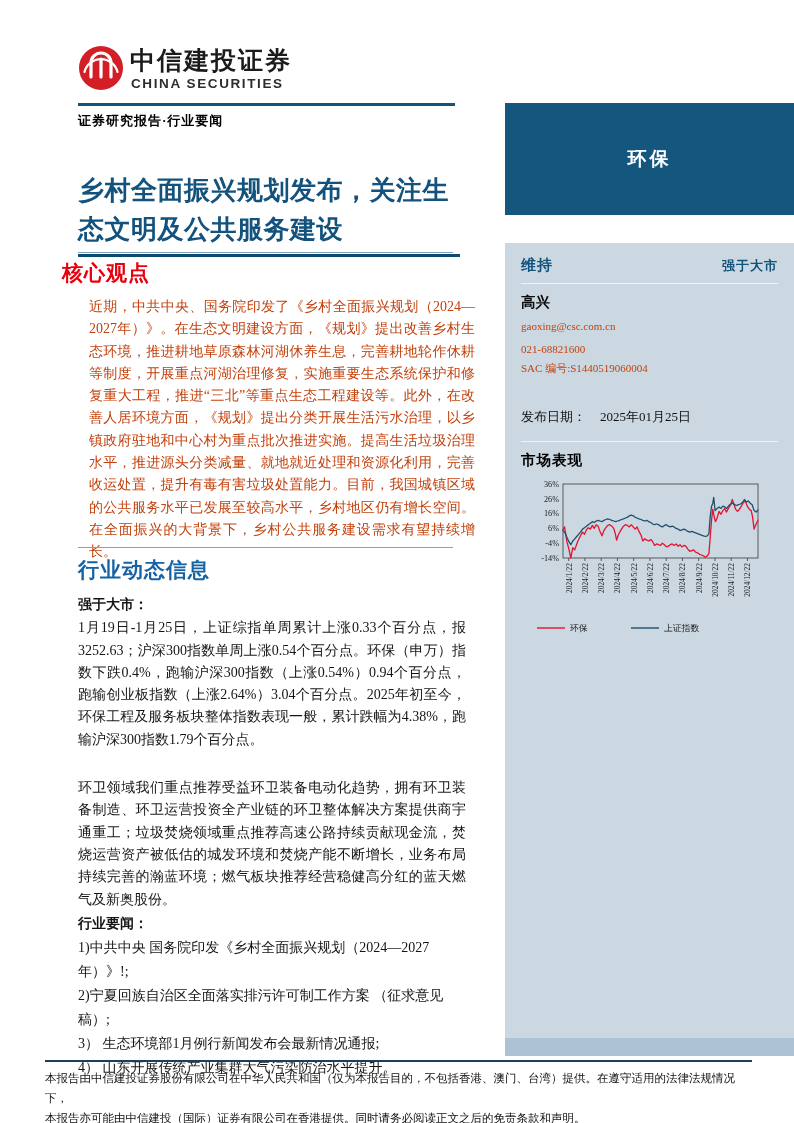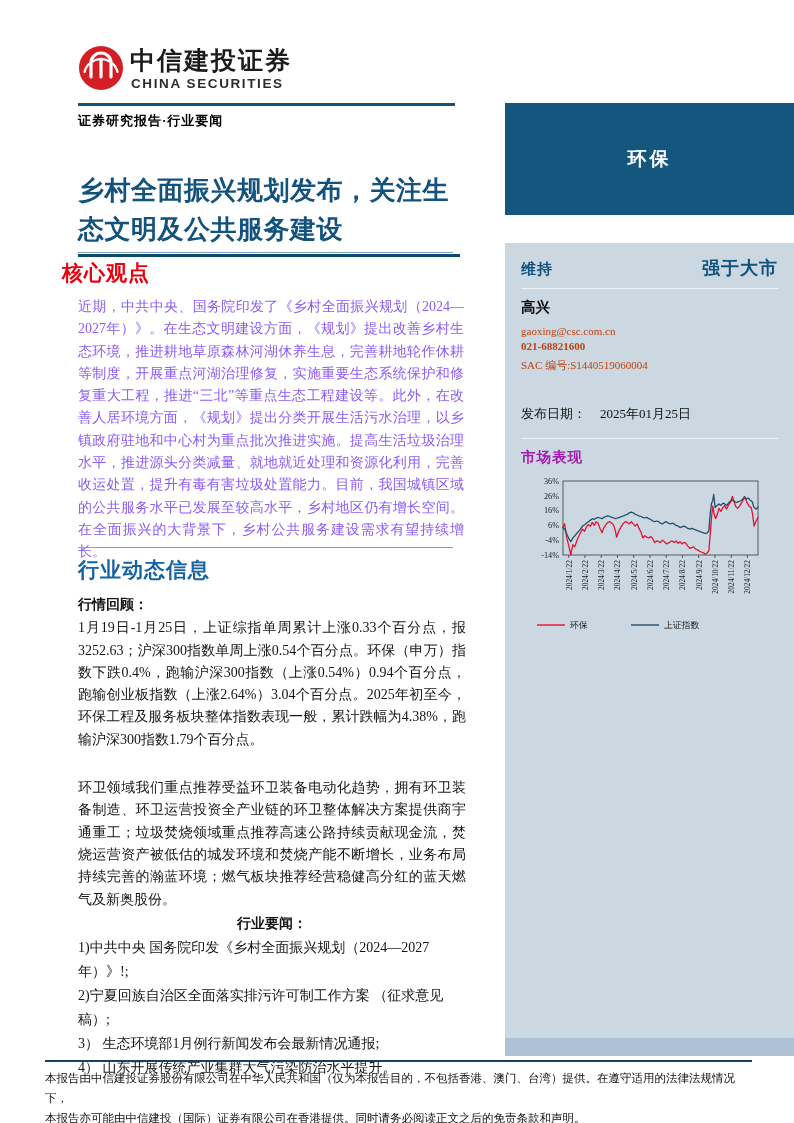--- a/index.html
+++ b/index.html
@@ -13,42 +13,42 @@
   .brand-en { position:absolute; left:131px; top:76px; font-family:"Liberation Sans", sans-serif; font-weight:bold; font-size:13.5px; letter-spacing:1.6px; color:#2d2d2d; }
   .header-rule { position:absolute; left:78px; top:103px; width:377px; height:3px; background:#12527D; }
   .report-type { position:absolute; left:78px; top:112px; font-size:13px; font-weight:600; color:#000; letter-spacing:1px; }
 
   
   .title { position:absolute; left:78px; top:131px; width:382px; font-family:"Liberation Sans", sans-serif; font-weight:bold; font-size:26px; line-height:39px; letter-spacing:0.5px; color:#12527D; border-bottom:3px solid #0c4a6e; padding-bottom:5px;margin-top:40px; }
 
   
   .core-rule { position:absolute; left:78px; top:252px; width:375px; height:1px; background:#7fa2bf; }
   .core-heading { position:absolute; left:62px; top:259px; font-family:"Liberation Sans", sans-serif; font-weight:bold; font-size:21px; color:#E8000E; letter-spacing:1px; }
-  .core-text { position:absolute; left:78px; top:296px; width:386px; font-size:14px; line-height:22.3px; color:#8b5cf6; text-align:justify; }
+  .core-text { position:absolute; left:89px; top:296px; width:386px; font-size:14px; line-height:22.3px; color:#c2410c; text-align:justify; }
   .mid-rule { position:absolute; left:78px; top:547px; width:375px; height:1px; background:#7fa2bf; }
   .industry-heading { position:absolute; left:78px; top:556px; font-family:"Liberation Sans", sans-serif; font-weight:bold; font-size:21px; color:#1563A4; letter-spacing:1px; }
   .dyn-block { position:absolute; left:78px; top:594px; width:388px; font-size:14px; line-height:22.3px; text-align:justify; color:#151515; }
   .dyn-label { font-weight:bold; margin-bottom:1px; text-align:left; }
   .gap26 { height:26px; }
   .news-item { line-height:24px; text-align:left; }
 
   
   .industry-box { position:absolute; left:505px; top:103px; width:289px; height:112px; background:#15567F; display:flex; align-items:center; justify-content:center; }
   .industry-box span { color:#fff; font-family:"Liberation Sans", sans-serif; font-weight:bold; font-size:19px; letter-spacing:3px; }
   .side-panel { position:absolute; left:505px; top:243px; width:289px; height:795px; background:#CBD8E2; padding:13px 16px 0 16px; }
   .side-strip { position:absolute; left:505px; top:1038px; width:289px; height:18px; background:#ADC2D4; }
   .rating-row { display:flex; justify-content:space-between; align-items:baseline; }
   .rating-action { font-family:"Liberation Sans", sans-serif; font-weight:bold; font-size:15px; color:#12527D; letter-spacing:1px; }
-  .rating-value { font-family:"Liberation Sans", sans-serif; font-weight:bold; font-size:18px; color:#12527D; letter-spacing:1px; }
+  .rating-value { font-family:"Liberation Sans", sans-serif; font-weight:bold; font-size:13px; color:#12527D; letter-spacing:1px; }
   .panel-divider { height:1px; background:#eef3f8; margin-top:8px; }
   .analyst-name { margin-top:9px; font-family:"Liberation Sans", sans-serif; font-weight:bold; font-size:14.5px; color:#0c0c0c; }
   .analyst-line { margin-top:8px; font-size:11px; color:#c2410c; }
   .pub-row { margin-top:32px; font-size:13px; color:#111; display:flex; }
   .pub-row .val { margin-left:14px; }
-  .market-heading { margin-top:9px; font-family:"Liberation Sans", sans-serif; font-weight:bold; font-size:14.5px; color:#a21caf; letter-spacing:1px; }
+  .market-heading { margin-top:9px; font-family:"Liberation Sans", sans-serif; font-weight:bold; font-size:14.5px; color:#000000; letter-spacing:1px; }
   .chart-wrap { margin-top:6px; }
 
   
   .footer-rule { position:absolute; left:45px; top:1060px; width:707px; height:2px; background:#1C3F5E; }
   .footer-text { position:absolute; left:45px; top:1068px; width:712px; font-size:11.5px; line-height:20px; color:#111; }
 </style>
 </head>
 <body>
 
 <div class="page">
@@ -68,44 +68,44 @@
 
   <div class="title">乡村全面振兴规划发布，关注生态文明及公共服务建设</div>
 
   <div class="core-rule"></div>
   <div class="core-heading">核心观点</div>
   <div class="core-text">近期，中共中央、国务院印发了《乡村全面振兴规划（2024—2027年）》。在生态文明建设方面，《规划》提出改善乡村生态环境，推进耕地草原森林河湖休养生息，完善耕地轮作休耕等制度，开展重点河湖治理修复，实施重要生态系统保护和修复重大工程，推进“三北”等重点生态工程建设等。此外，在改善人居环境方面，《规划》提出分类开展生活污水治理，以乡镇政府驻地和中心村为重点批次推进实施。提高生活垃圾治理水平，推进源头分类减量、就地就近处理和资源化利用，完善收运处置，提升有毒有害垃圾处置能力。目前，我国城镇区域的公共服务水平已发展至较高水平，乡村地区仍有增长空间。在全面振兴的大背景下，乡村公共服务建设需求有望持续增长。</div>
   <div class="mid-rule"></div>
   <div class="industry-heading">行业动态信息</div>
 
   <div class="dyn-block">
-    <div class="dyn-label">行情回顾：</div>
+    <div class="dyn-label">强于大市：</div>
     <div>1月19日-1月25日，上证综指单周累计上涨0.33个百分点，报3252.63；沪深300指数单周上涨0.54个百分点。环保（申万）指数下跌0.4%，跑输沪深300指数（上涨0.54%）0.94个百分点，跑输创业板指数（上涨2.64%）3.04个百分点。2025年初至今，环保工程及服务板块整体指数表现一般，累计跌幅为4.38%，跑输沪深300指数1.79个百分点。</div>
     <div class="gap26"></div>
     <div>环卫领域我们重点推荐受益环卫装备电动化趋势，拥有环卫装备制造、环卫运营投资全产业链的环卫整体解决方案提供商宇通重工；垃圾焚烧领域重点推荐高速公路持续贡献现金流，焚烧运营资产被低估的城发环境和焚烧产能不断增长，业务布局持续完善的瀚蓝环境；燃气板块推荐经营稳健高分红的蓝天燃气及新奥股份。</div>
-    <div class="dyn-label" style="margin-top:2px;text-align:center;">行业要闻：</div>
+    <div class="dyn-label" style="margin-top:2px;">行业要闻：</div>
     <div class="news-item">1)中共中央 国务院印发《乡村全面振兴规划（2024—2027年）》!;</div>
     <div class="news-item">2)宁夏回族自治区全面落实排污许可制工作方案 （征求意见稿）;</div>
     <div class="news-item">3） 生态环境部1月例行新闻发布会最新情况通报;</div>
     <div class="news-item">4） 山东开展传统产业集群大气污染防治水平提升。</div>
   </div>
 
   <div class="industry-box">
     <span>环保</span>
   </div>
 
   <div class="side-panel">
     <div class="rating-row">
       <span class="rating-action">维持</span>
       <span class="rating-value">强于大市</span>
     </div>
     <div class="panel-divider"></div>
     <div class="analyst-name">高兴</div>
     <div class="analyst-line">gaoxing@csc.com.cn</div>
-    <div class="analyst-line" style="margin-top:3px;font-weight:bold;">021-68821600</div>
+    <div class="analyst-line" style="margin-top:11px;">021-68821600</div>
     <div class="analyst-line" style="margin-top:6px;">SAC 编号:S1440519060004</div>
     <div class="pub-row">
       <span>发布日期：</span>
       <span class="val">2025年01月25日</span>
     </div>
     <div class="panel-divider" style="margin-top:15px;"></div>
     <div class="market-heading">市场表现</div>
     <div class="chart-wrap" id="chart"><svg width="257" height="162">
           <rect x="42" y="8" width="195" height="74" fill="none" stroke="#3a3a3a" stroke-width="0.8"></rect>
           <text x="38" y="10.8" text-anchor="end" font-size="8.2" fill="#1a1a1a" font-family="&quot;Liberation Serif&quot;, serif">36%</text>

